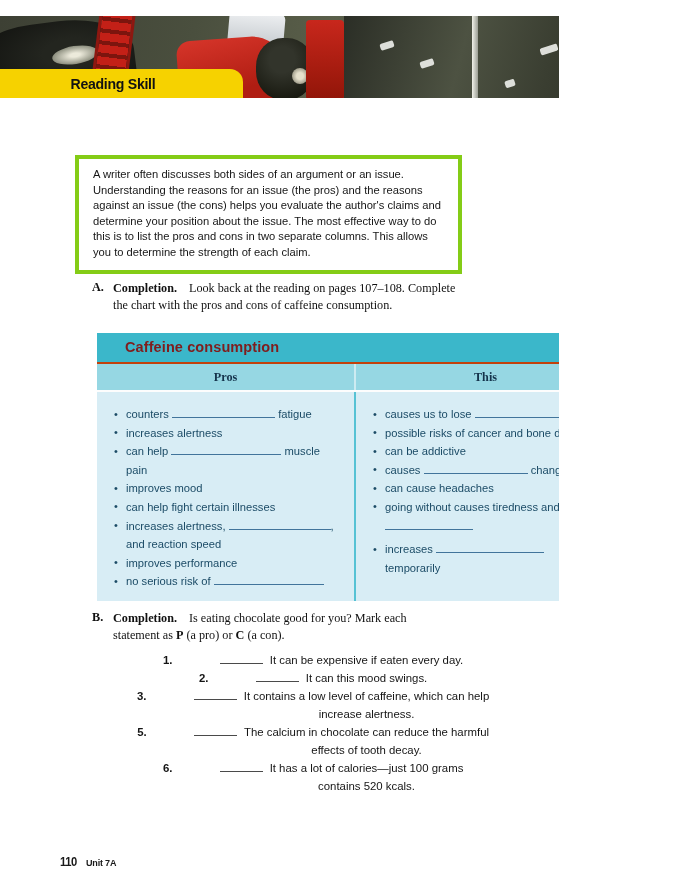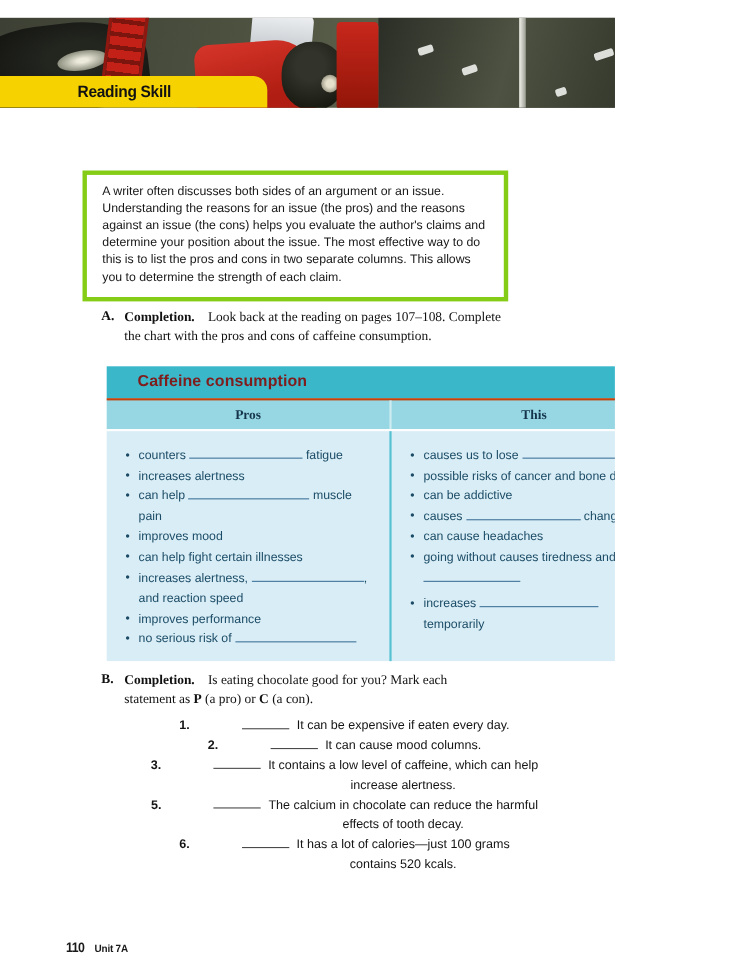--- a/index.html
+++ b/index.html
@@ -164,21 +164,21 @@
     </div>
   </div>
 
   <div class="ex-head ex-b-head">
     <span class="ex-letter">B.</span>
     <p class="ex-instr"><b class="ex-label">Completion.</b><span>Is eating chocolate good for you? Mark each<br>statement as <b>P</b> (a pro) or <b>C</b> (a con).</span></p>
   </div>
 
   <div class="stmts">
       <div class="stmt"><span class="stmt-num">1.</span><span class="blank gray"></span><span>It can be expensive if eaten every day.</span></div>
-      <div class="stmt"><span class="stmt-num">2.</span><span class="blank gray"></span><span>It can cause mood columns.</span></div>
+      <div class="stmt"><span class="stmt-num">2.</span><span class="blank gray"></span><span>It can this mood swings.</span></div>
       <div class="stmt"><span class="stmt-num">3.</span><span class="blank gray"></span><span>It contains a low level of caffeine, which can help<br>increase alertness.</span></div>
       <div class="stmt"><span class="stmt-num">5.</span><span class="blank gray"></span><span>The calcium in chocolate can reduce the harmful<br>effects of tooth decay.</span></div>
       <div class="stmt"><span class="stmt-num">6.</span><span class="blank gray"></span><span>It has a lot of calories—just 100 grams<br>contains 520 kcals.</span></div>
     </div>
 
   <div class="footer">
     <span class="pageno">110</span><span class="unit">Unit 7A</span>
   </div>
 
 </div>

